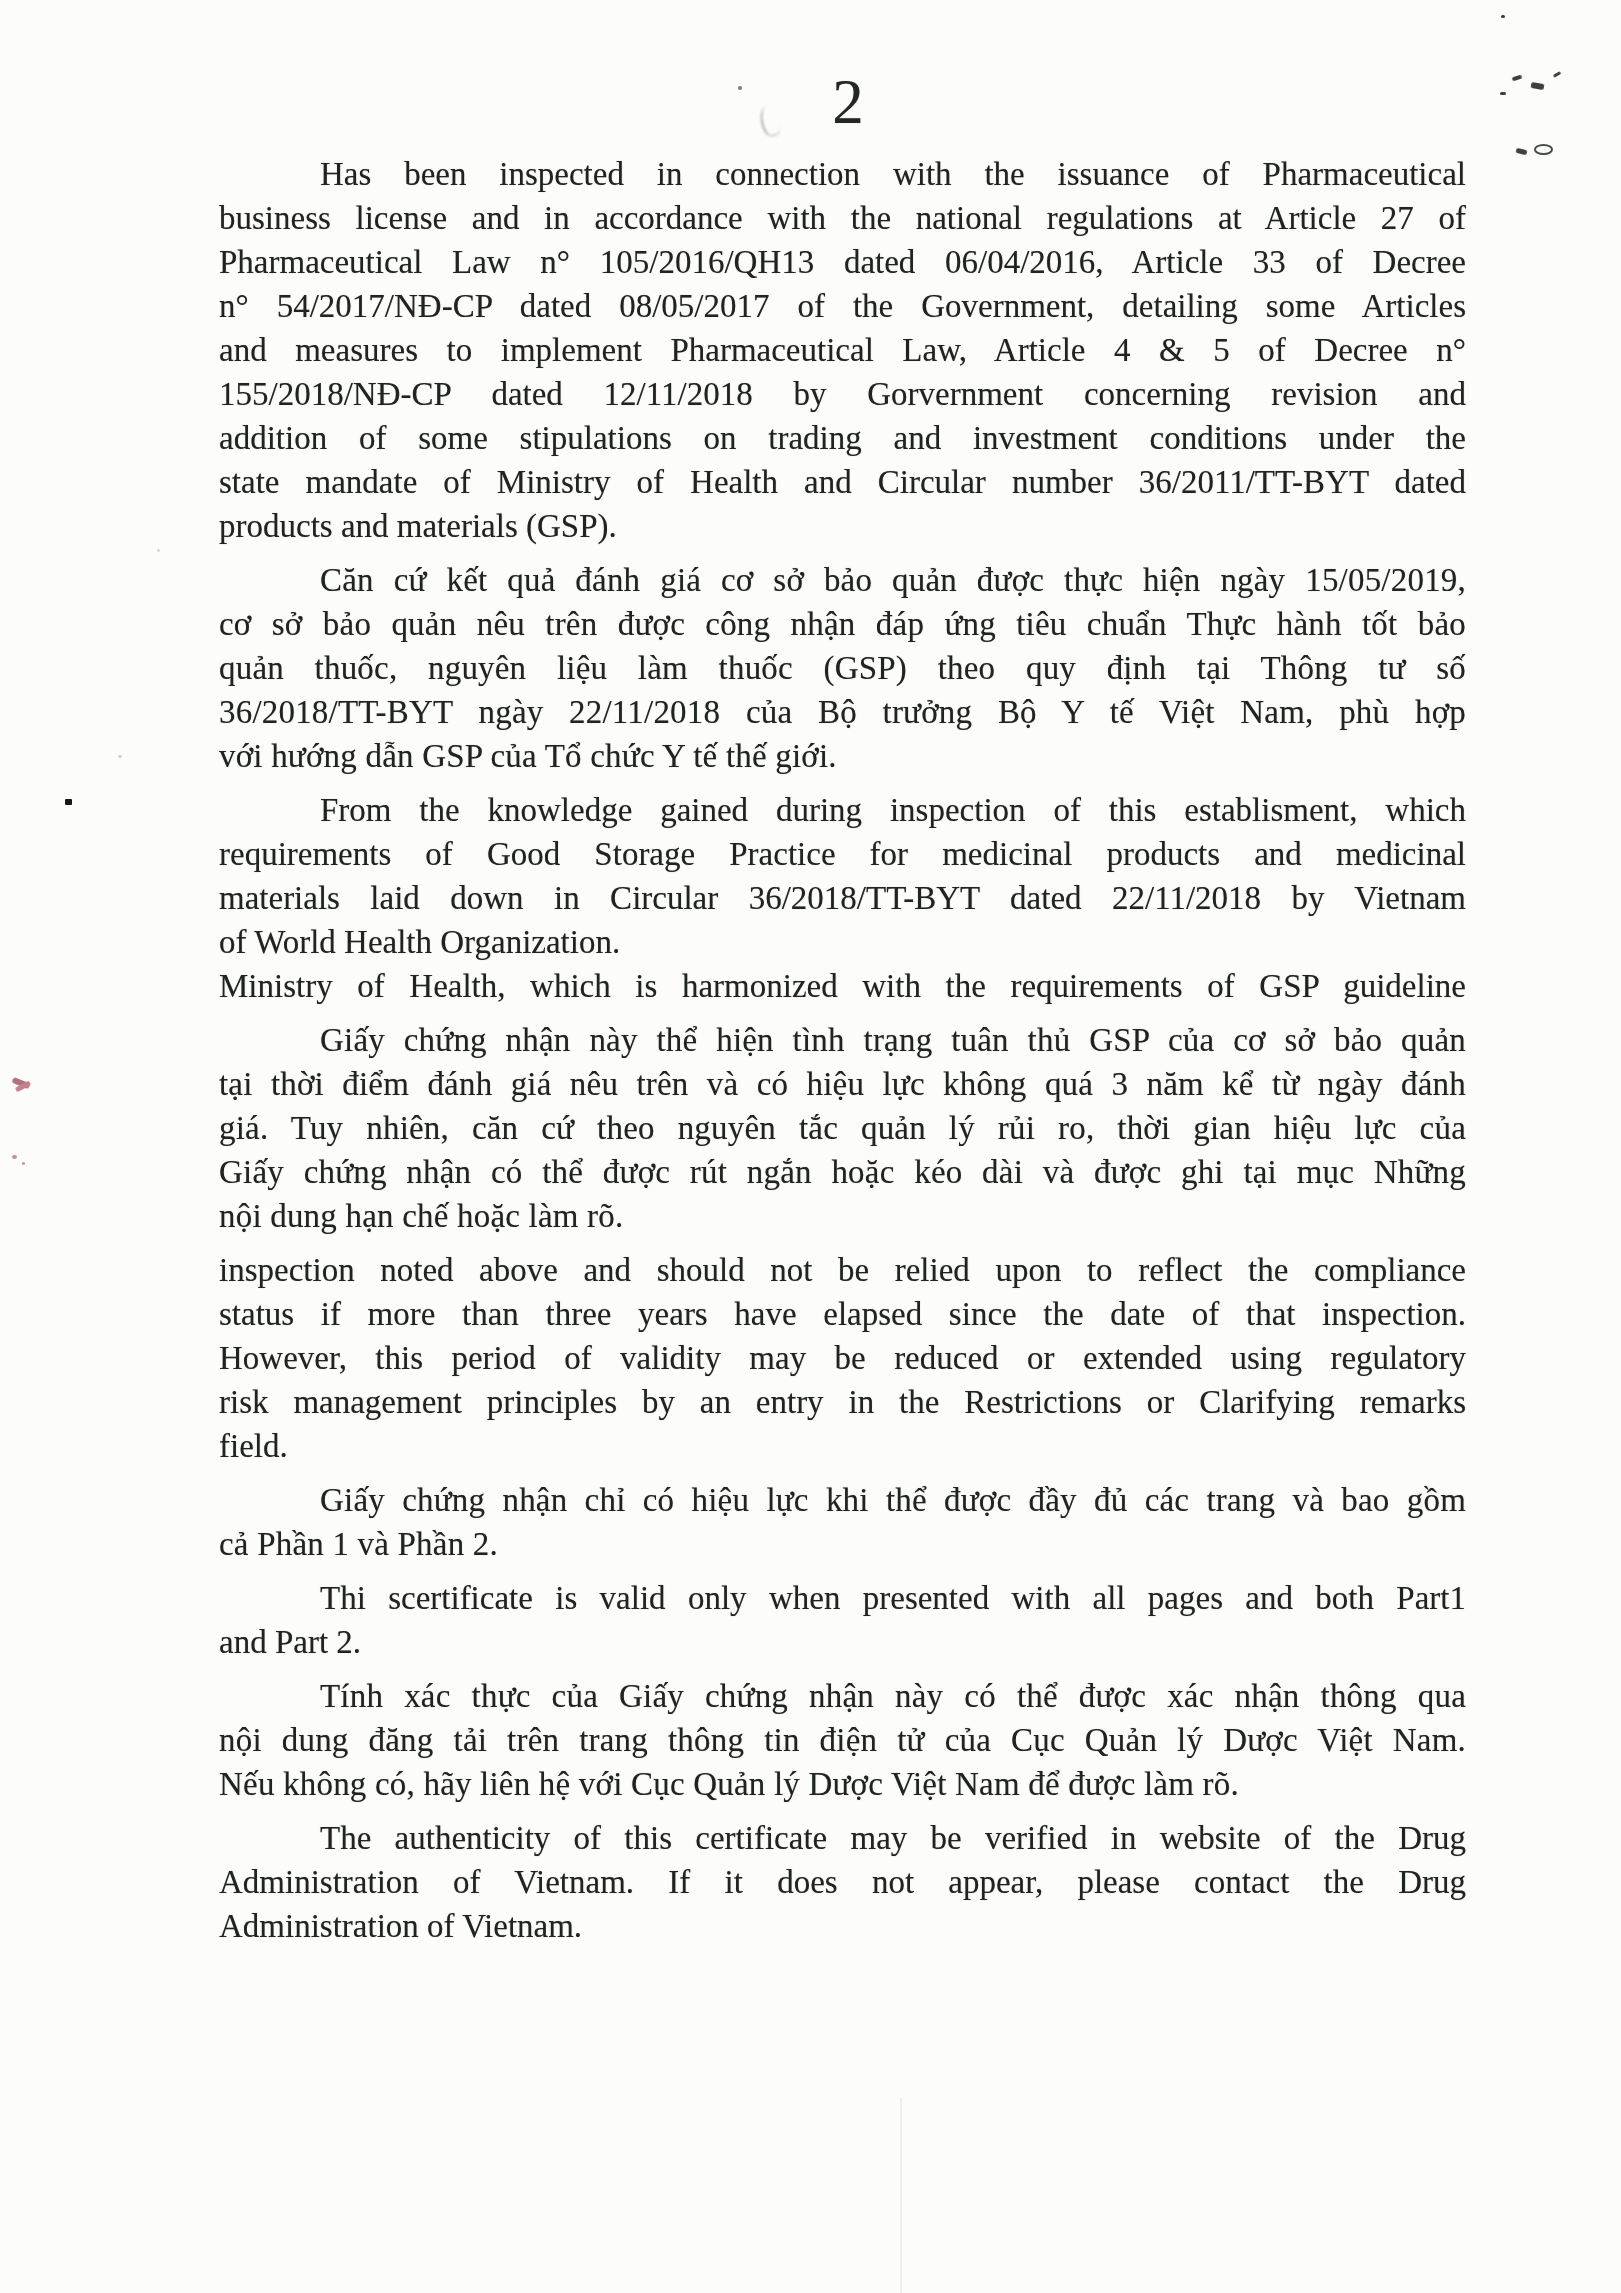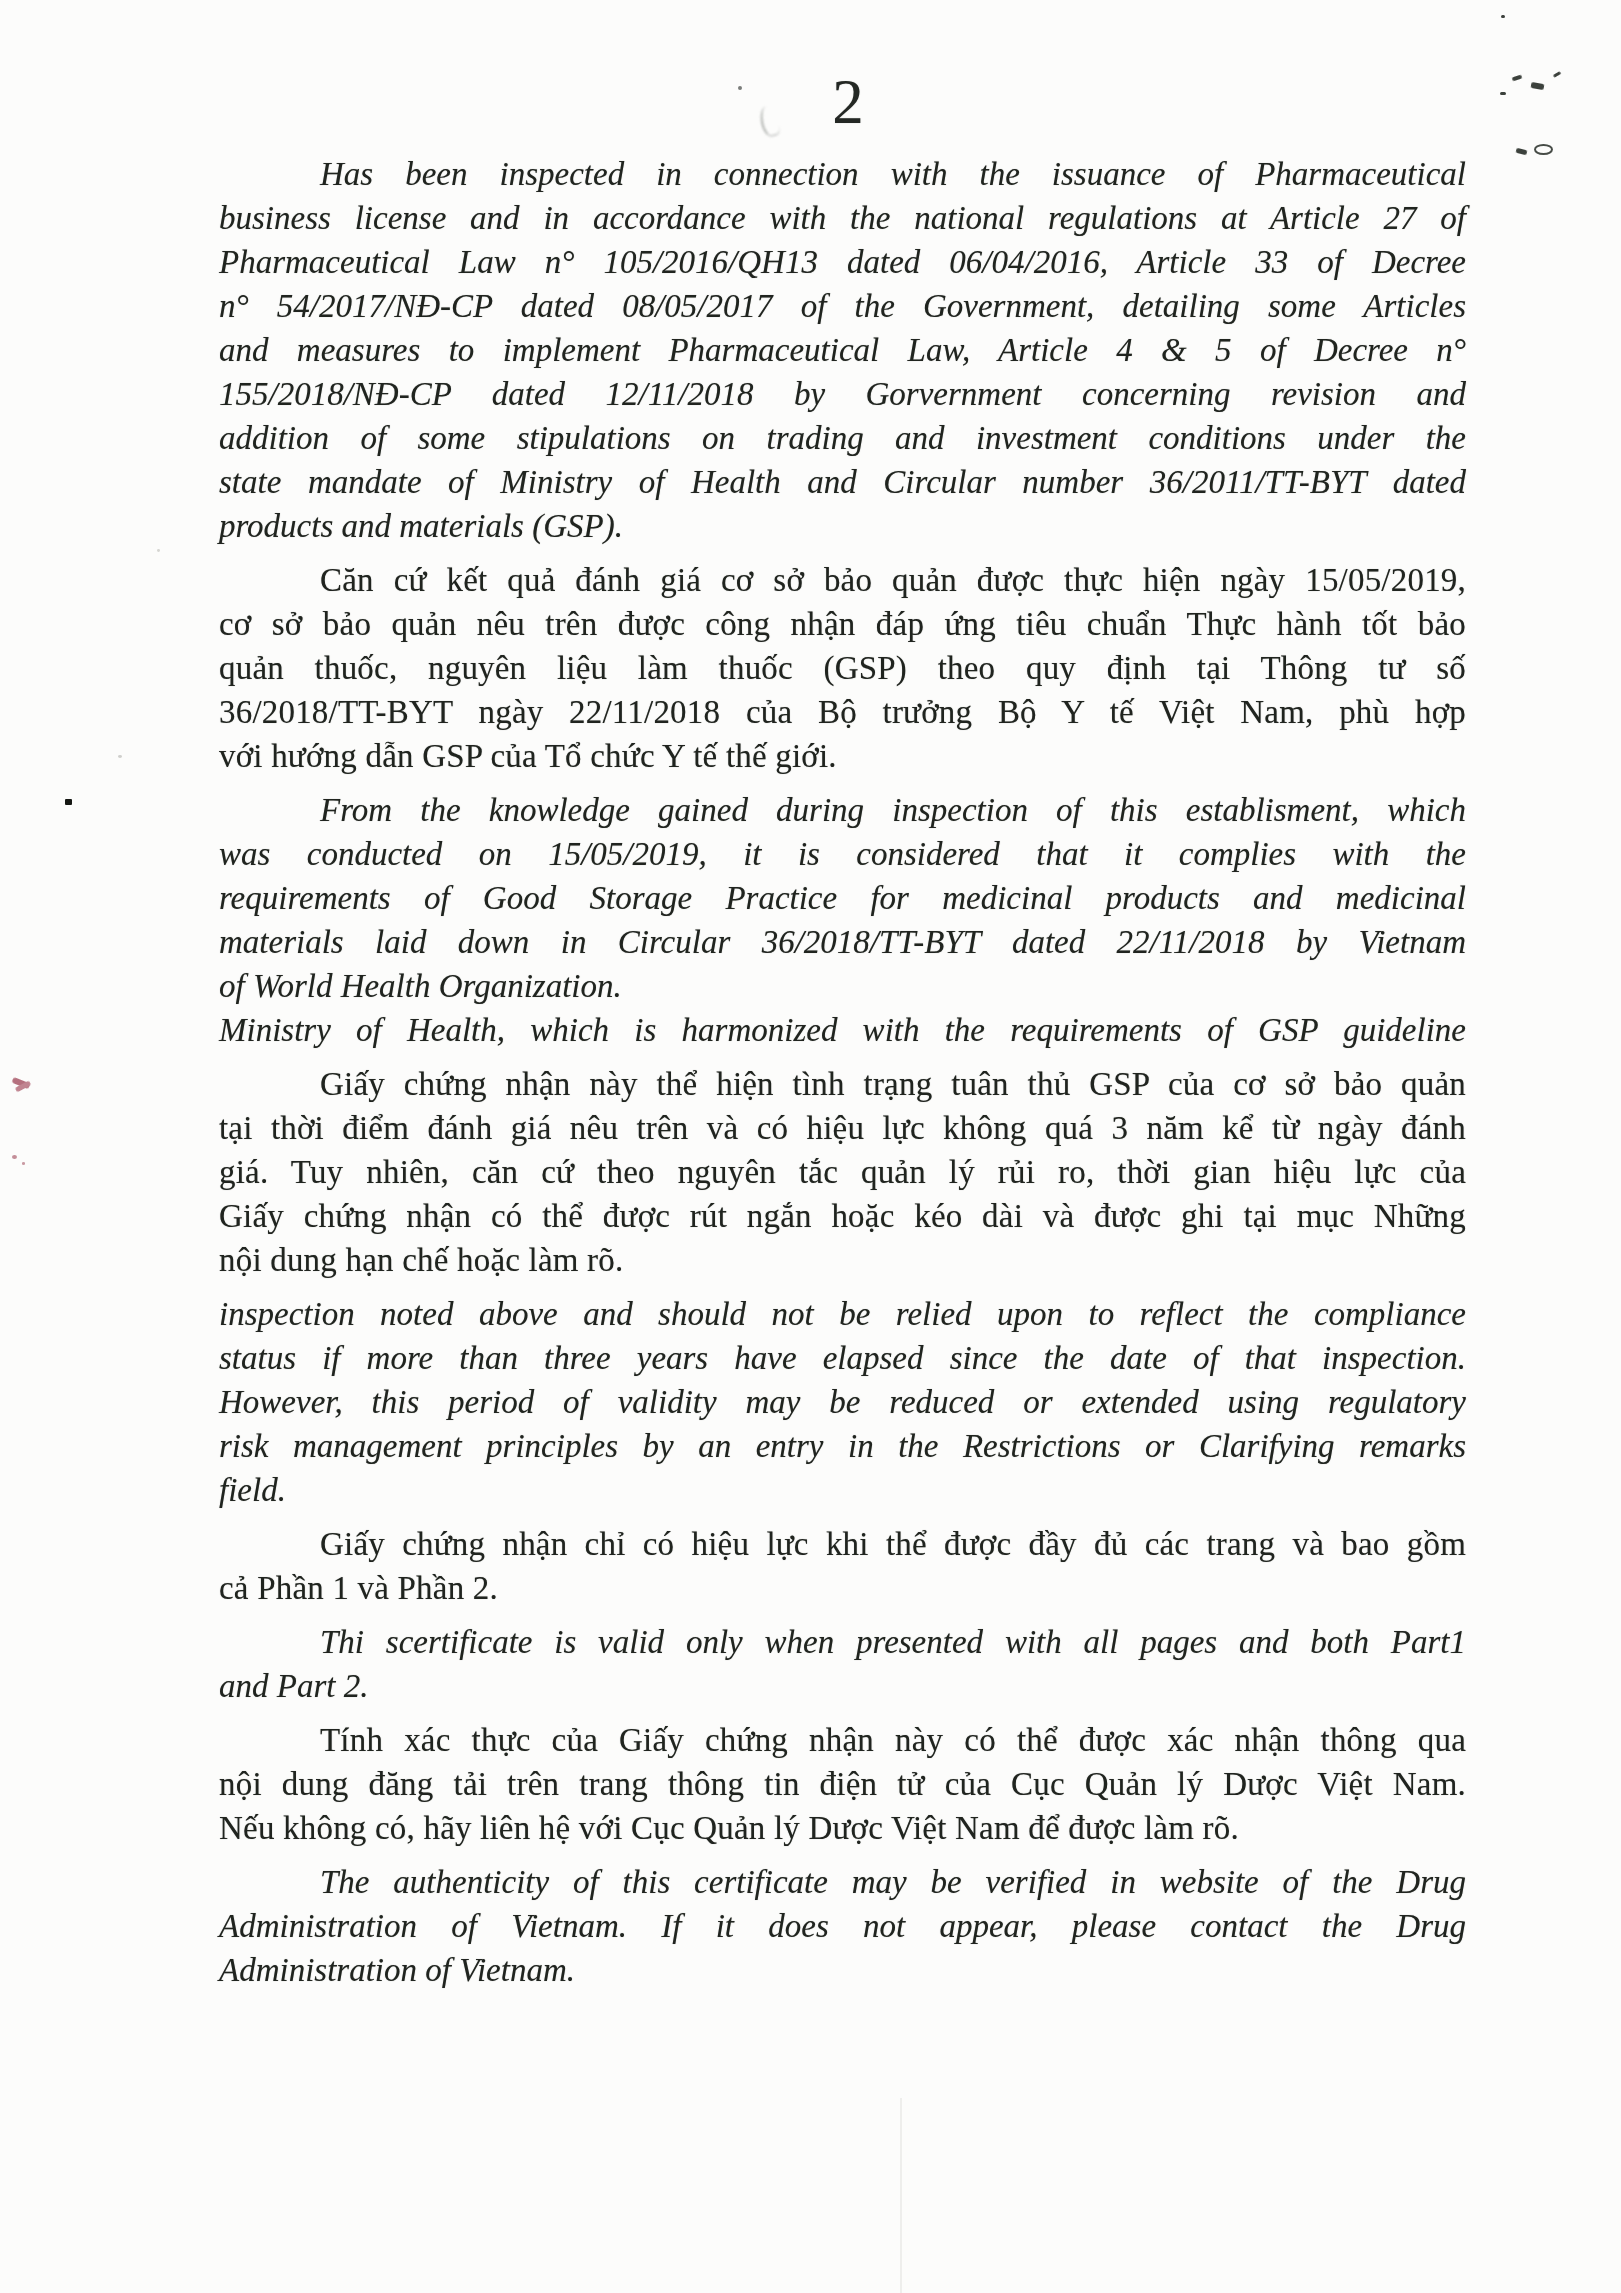--- a/index.html
+++ b/index.html
@@ -33,21 +33,21 @@
   .line {
     font-size: 33px;
     line-height: 44px;
     white-space: nowrap;
     text-align: justify;
     text-align-last: justify;
     text-shadow: 0 0 1px rgba(32,36,31,.38);
   }
   .line.first { text-indent: 101px; }
   .line.last { text-align-last: left; }
-  .para.en .line { font-style: italic; }
+  .para.en .line { }
   .para.vi .line { font-style: normal; letter-spacing: 0.2px; }
 
   
   .artifact { position: absolute; pointer-events: none; }
   .smudge-curl {
     left: 761px; top: 106px; width: 14.7px; height: 29px;
     border-left: 2.9px solid rgba(110,115,110,.55);
     border-bottom: 2px solid rgba(110,115,110,.30);
     border-radius: 70% 30% 40% 60%;
     transform: rotate(-14deg);
@@ -92,21 +92,20 @@
       </div>
       <div class="para vi" lang="vi">
         <div class="line first">Căn cứ kết quả đánh giá cơ sở bảo quản được thực hiện ngày 15/05/2019,</div>
         <div class="line">cơ sở bảo quản nêu trên được công nhận đáp ứng tiêu chuẩn Thực hành tốt bảo</div>
         <div class="line">quản thuốc, nguyên liệu làm thuốc (GSP) theo quy định tại Thông tư số</div>
         <div class="line">36/2018/TT-BYT ngày 22/11/2018 của Bộ trưởng Bộ Y tế Việt Nam, phù hợp</div>
         <div class="line last">với hướng dẫn GSP của Tổ chức Y tế thế giới.</div>
       </div>
       <div class="para en" lang="en">
         <div class="line first">From the knowledge gained during inspection of this establisment, which</div>
-        <div class="line">was conducted on 15/05/2019, it is considered that it complies with the</div>
         <div class="line">requirements of Good Storage Practice for medicinal products and medicinal</div>
         <div class="line">materials laid down in Circular 36/2018/TT-BYT dated 22/11/2018 by Vietnam</div>
         <div class="line last">of World Health Organization.</div>
         <div class="line">Ministry of Health, which is harmonized with the requirements of GSP guideline</div>
       </div>
       <div class="para vi" lang="vi">
         <div class="line first">Giấy chứng nhận này thể hiện tình trạng tuân thủ GSP của cơ sở bảo quản</div>
         <div class="line">tại thời điểm đánh giá nêu trên và có hiệu lực không quá 3 năm kể từ ngày đánh</div>
         <div class="line">giá. Tuy nhiên, căn cứ theo nguyên tắc quản lý rủi ro, thời gian hiệu lực của</div>
         <div class="line">Giấy chứng nhận có thể được rút ngắn hoặc kéo dài và được ghi tại mục Những</div>

